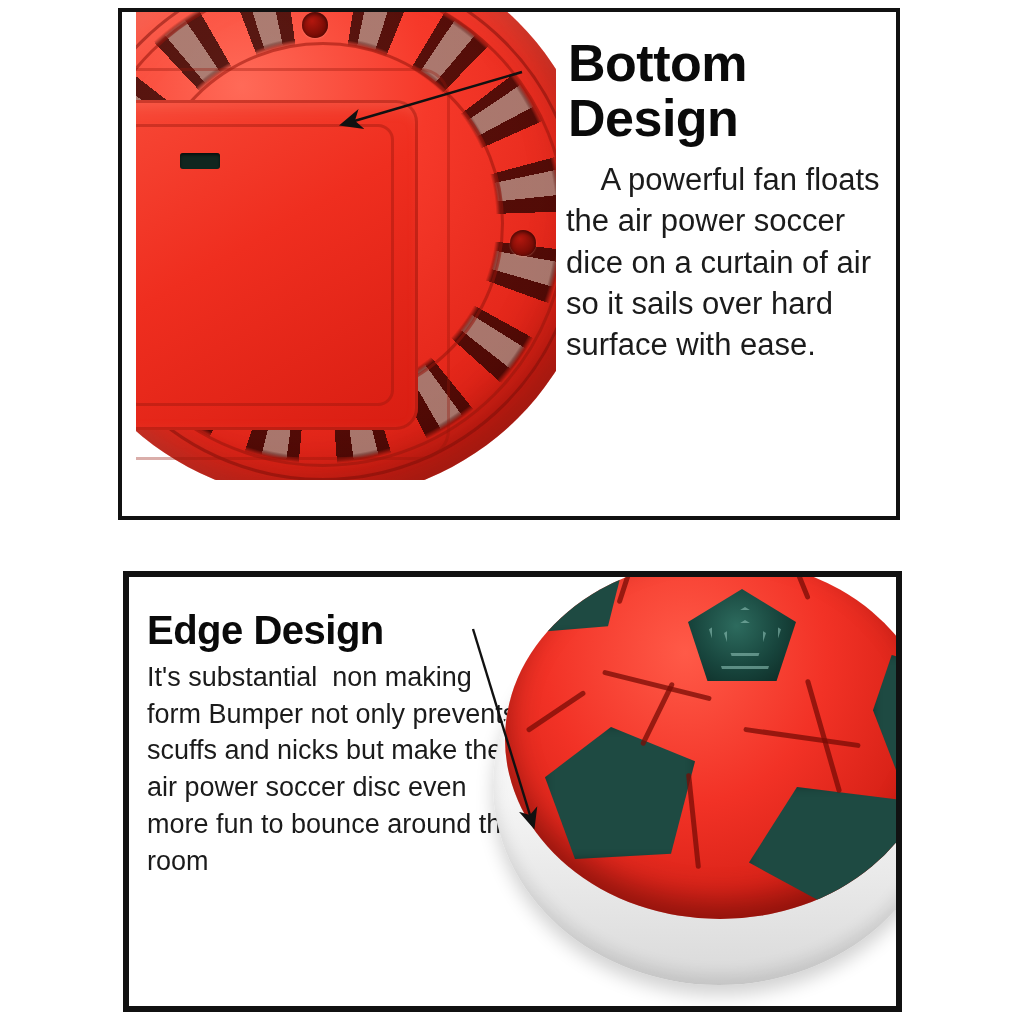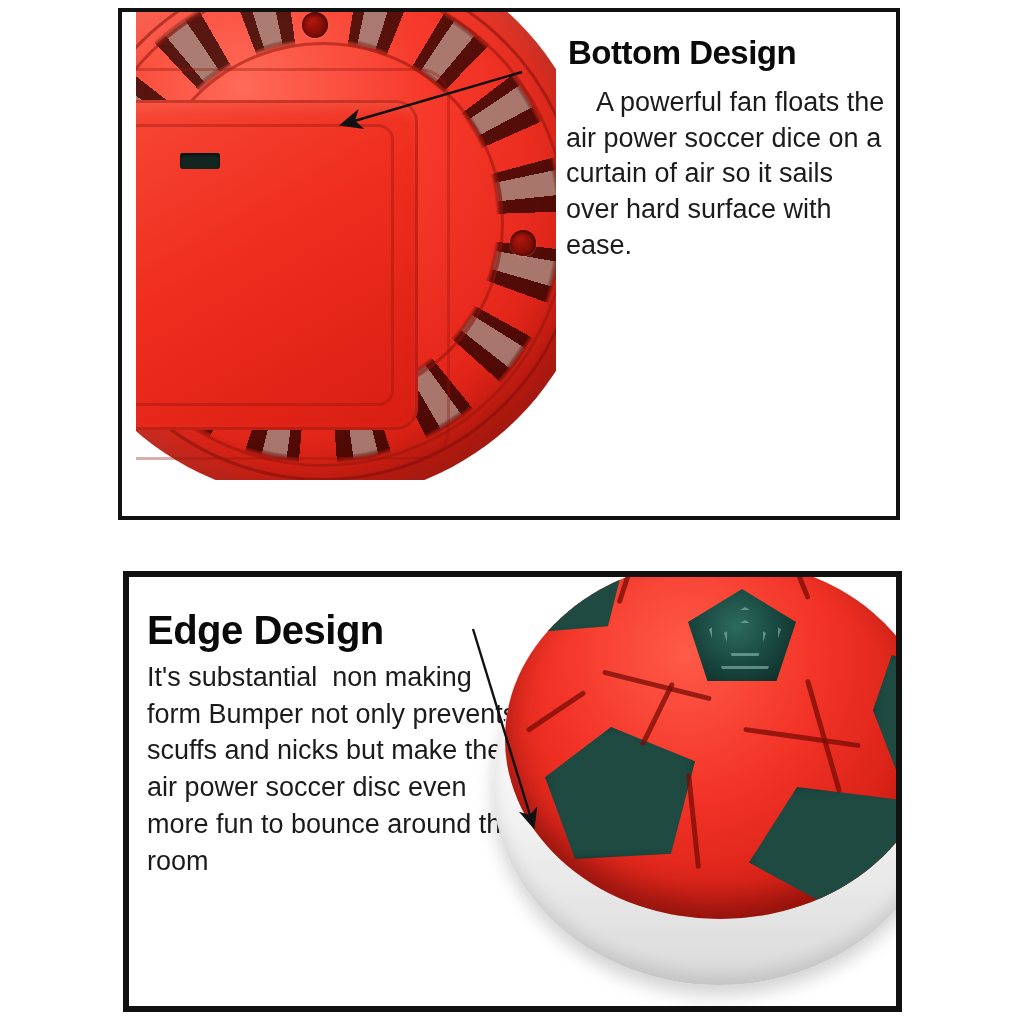--- a/index.html
+++ b/index.html
@@ -183,25 +183,25 @@
     top: 16px;
     width: 338px;
   }
   .heading {
     font-weight: bold;
     color: #0a0a0a;
     letter-spacing: -0.5px;
     line-height: 1.05;
   }
   .heading-top {
-    font-size: 33px;
+    font-size: 52px;
     margin: 8px 0 6px 14px;
   }
   .body-text {
-    font-size: 27px;
+    font-size: 31px;
     line-height: 1.33;
     color: #1b1b1b;
     white-space: pre-wrap;
   }
   .body-top {
     margin: 14px 0 0 12px;
   }
 
   
   .text-col-bottom {

